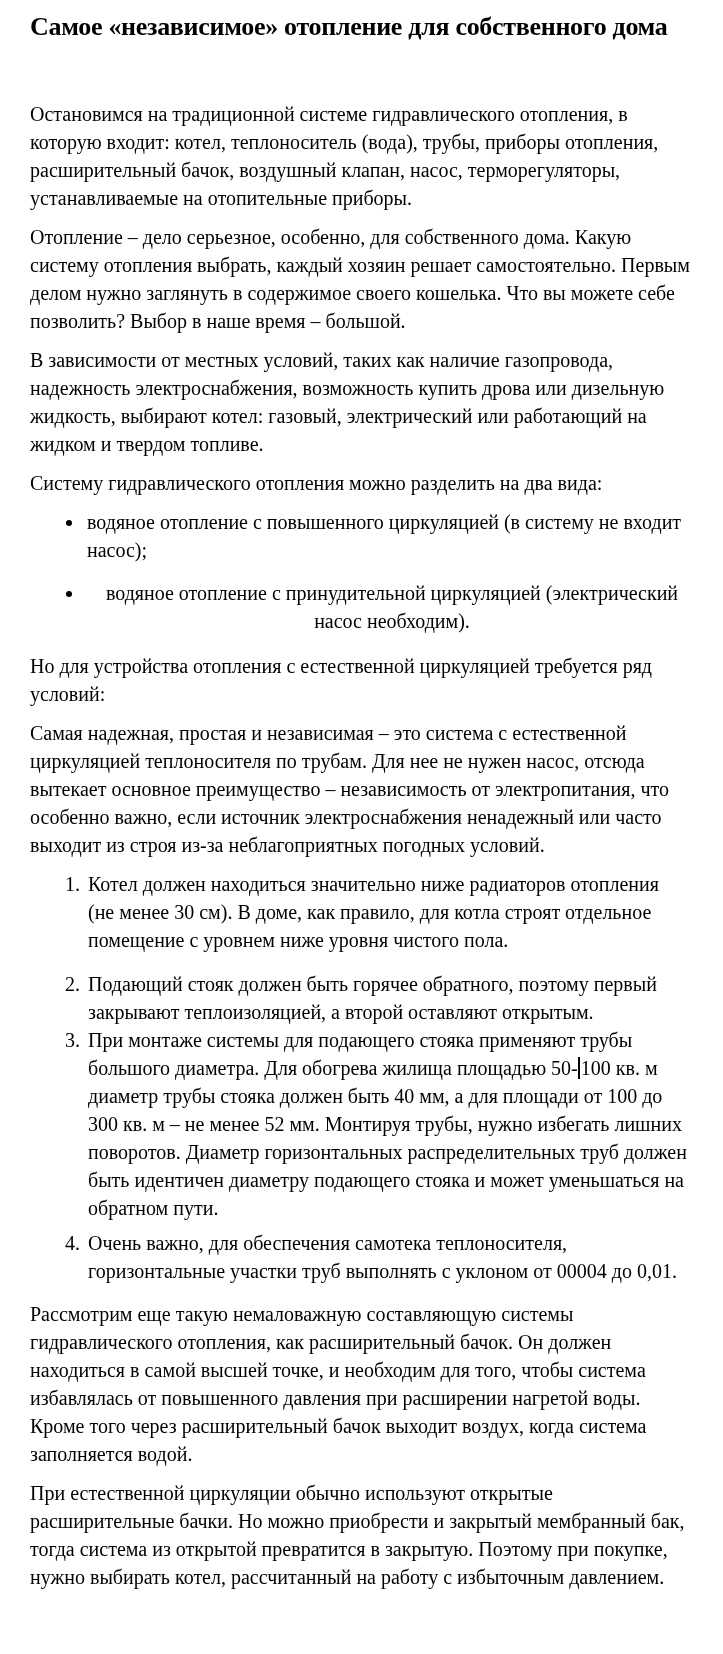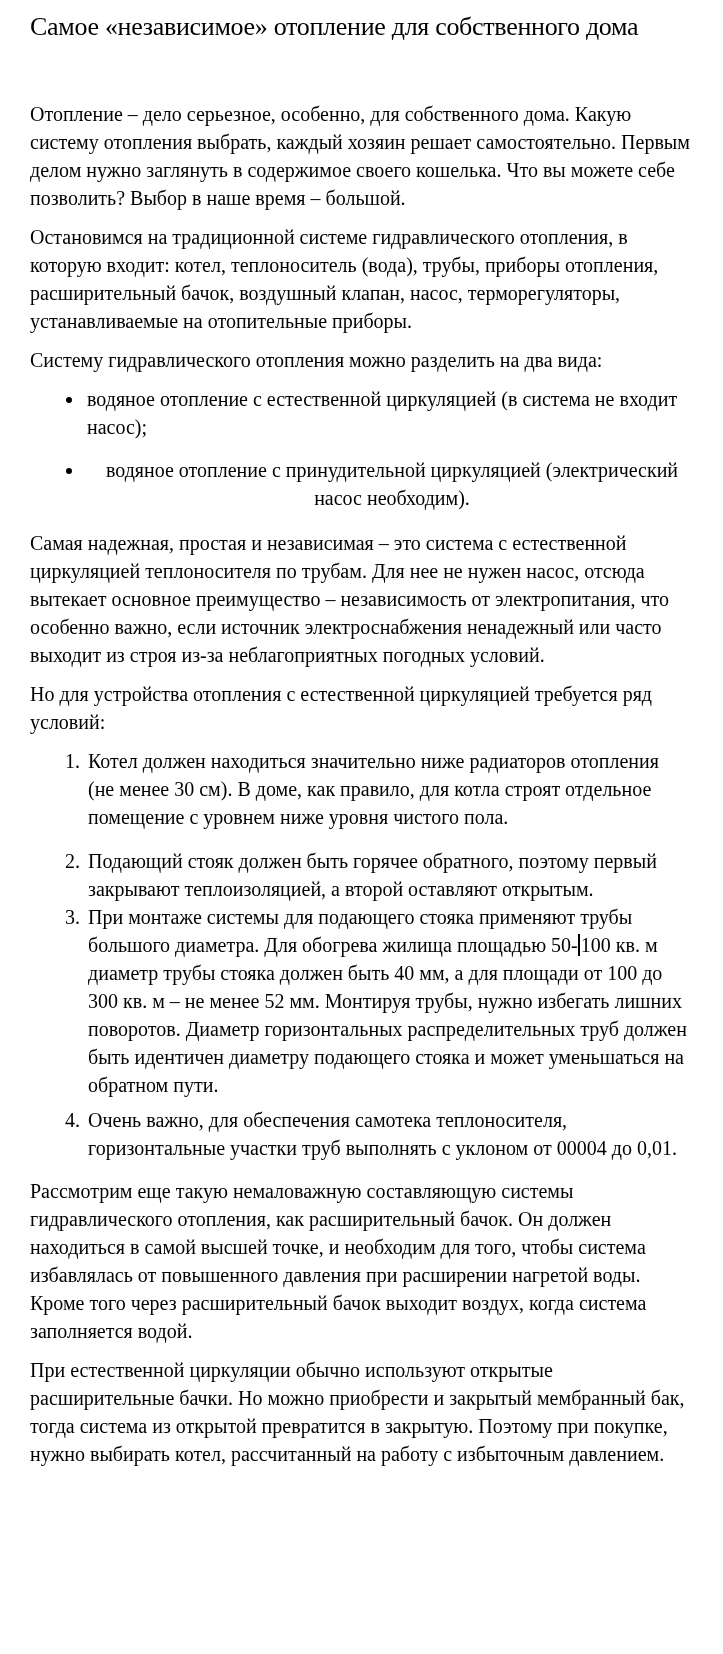--- a/index.html
+++ b/index.html
@@ -15,21 +15,21 @@
     -webkit-font-smoothing: antialiased;
   }
   .doc-page {
     box-sizing: border-box;
     width: 723px;
     padding: 10px 26px 40px 30px;
     background: #ffffff;
   }
   .doc-title {
     font-size: 26px;
-    font-weight: normal;
+    font-weight: bold;
     line-height: 34px;
     margin: 0 0 56px 0;
     letter-spacing: -0.3px;
   }
   .para {
     font-size: 20px;
     line-height: 28px;
     margin: 0 0 11px 0;
     text-align: left;
   }
@@ -71,35 +71,36 @@
     margin: 0 1px 0 0;
   } 
 </style>
 </head>
 <body>
 
 <div class="doc-page">
 
   <h1 class="doc-title">Самое «независимое» отопление для собственного дома</h1>
 
+  <p class="para">Остановимся на традиционной системе гидравлического отопления, в которую входит: котел, теплоноситель (вода), трубы, приборы отопления, расширительный бачок, воздушный клапан, насос, терморегуляторы, устанавливаемые на отопительные приборы.</p>
+
   <p class="para">Отопление – дело серьезное, особенно, для собственного дома. Какую систему отопления выбрать, каждый хозяин решает самостоятельно. Первым делом нужно заглянуть в содержимое своего кошелька. Что вы можете себе позволить? Выбор в наше время –  большой.</p>
 
-  <p class="para">Остановимся на традиционной системе гидравлического отопления, в которую входит: котел, теплоноситель (вода), трубы, приборы отопления, расширительный бачок, воздушный клапан, насос, терморегуляторы, устанавливаемые на отопительные приборы.</p>
-
+  <p class="para">В зависимости от местных условий, таких как наличие газопровода, надежность электроснабжения, возможность купить дрова или дизельную жидкость, выбирают котел: газовый, электрический или работающий на жидком и твердом топливе.</p>
 
   <p class="para lead-in">Систему гидравлического отопления можно разделить на два вида:</p>
 
   <ul class="bullet-list">
-    <li>водяное отопление с естественной циркуляцией (в система не входит насос);</li>
+    <li>водяное отопление с повышенного циркуляцией (в систему не входит насос);</li>
     <li>водяное отопление с принудительной циркуляцией (электрический насос необходим).</li>
   </ul>
 
+  <p class="para lead-in">Но для  устройства отопления с естественной циркуляцией требуется ряд условий:</p>
+
   <p class="para">Самая надежная, простая и независимая – это система с естественной циркуляцией теплоносителя по трубам. Для нее не нужен насос, отсюда вытекает основное преимущество – независимость от электропитания, что особенно важно, если источник электроснабжения ненадежный или часто выходит из строя из-за неблагоприятных погодных условий.</p>
-
-  <p class="para lead-in">Но для  устройства отопления с естественной циркуляцией требуется ряд условий:</p>
 
   <ol class="number-list">
     <li class="space-after">Котел должен находиться значительно  ниже радиаторов отопления (не менее 30 см). В доме, как правило, для котла строят отдельное помещение с уровнем ниже уровня чистого пола.</li>
     <li>Подающий стояк должен быть  горячее обратного, поэтому первый закрывают теплоизоляцией, а второй оставляют открытым.</li>
     <li class="small-space-after"><span>При монтаже системы для подающего стояка применяют трубы большого диаметра. Для обогрева жилища площадью 50-</span><span class="text-caret"></span><span>100 кв. м диаметр трубы стояка должен быть 40 мм, а для площади от 100 до 300 кв. м – не менее 52 мм. Монтируя трубы, нужно избегать лишних поворотов.  Диаметр горизонтальных распределительных труб должен быть идентичен диаметру подающего стояка и может  уменьшаться на обратном пути.</span></li>
     <li>Очень важно, для обеспечения самотека теплоносителя, горизонтальные участки труб выполнять с уклоном от 00004 до 0,01.</li>
   </ol>
 
   <p class="para">Рассмотрим еще такую немаловажную составляющую системы гидравлического отопления, как расширительный бачок. Он должен находиться в самой высшей точке, и необходим для того, чтобы система избавлялась от повышенного давления при расширении нагретой воды. Кроме того через расширительный бачок выходит воздух, когда система заполняется водой.</p>
 

